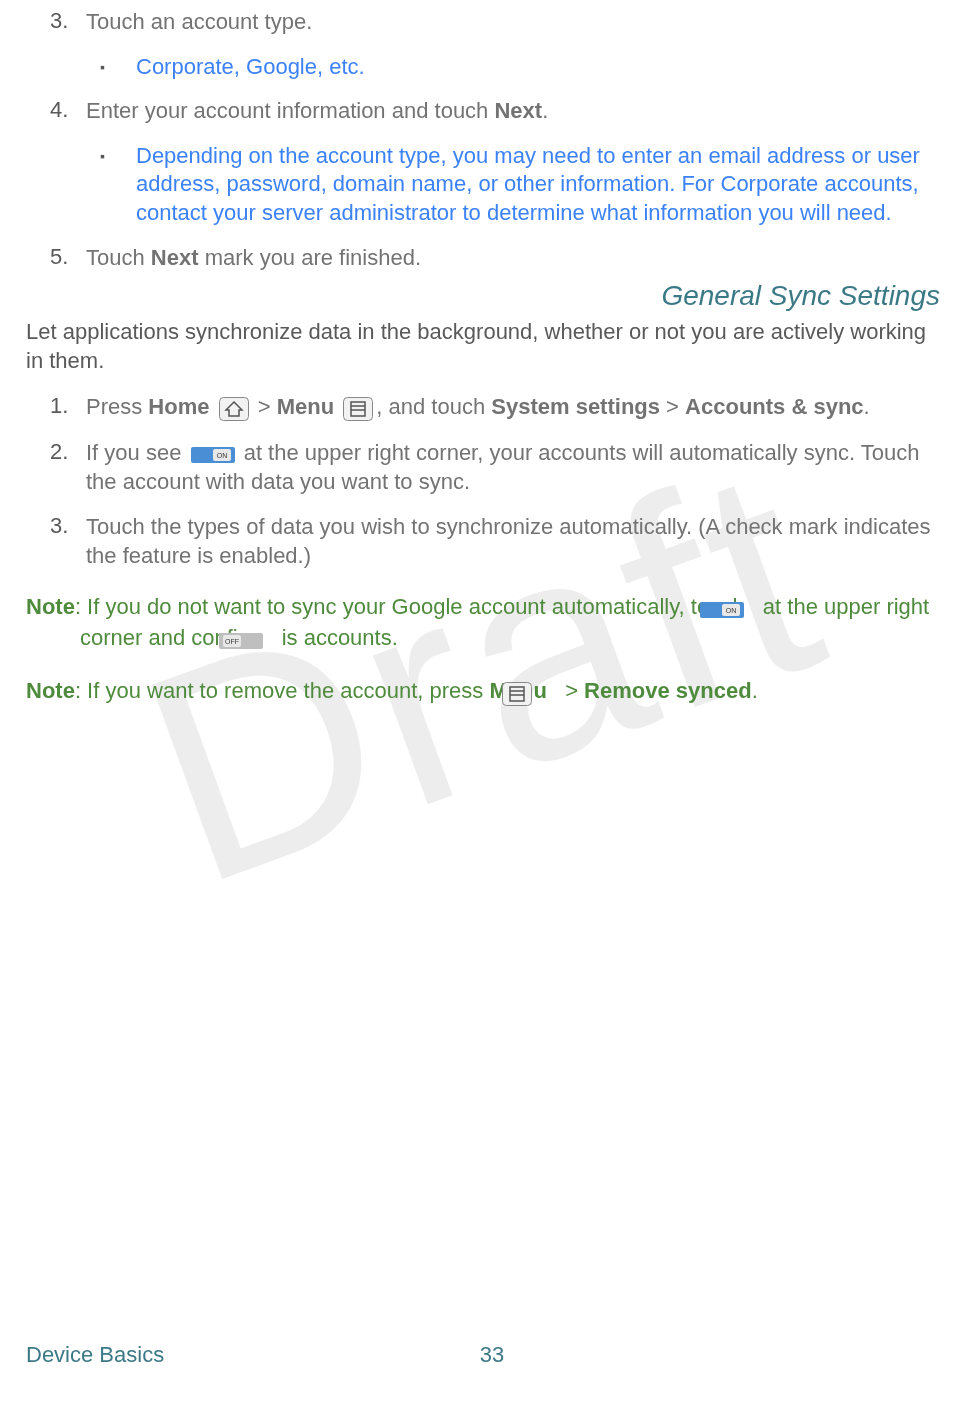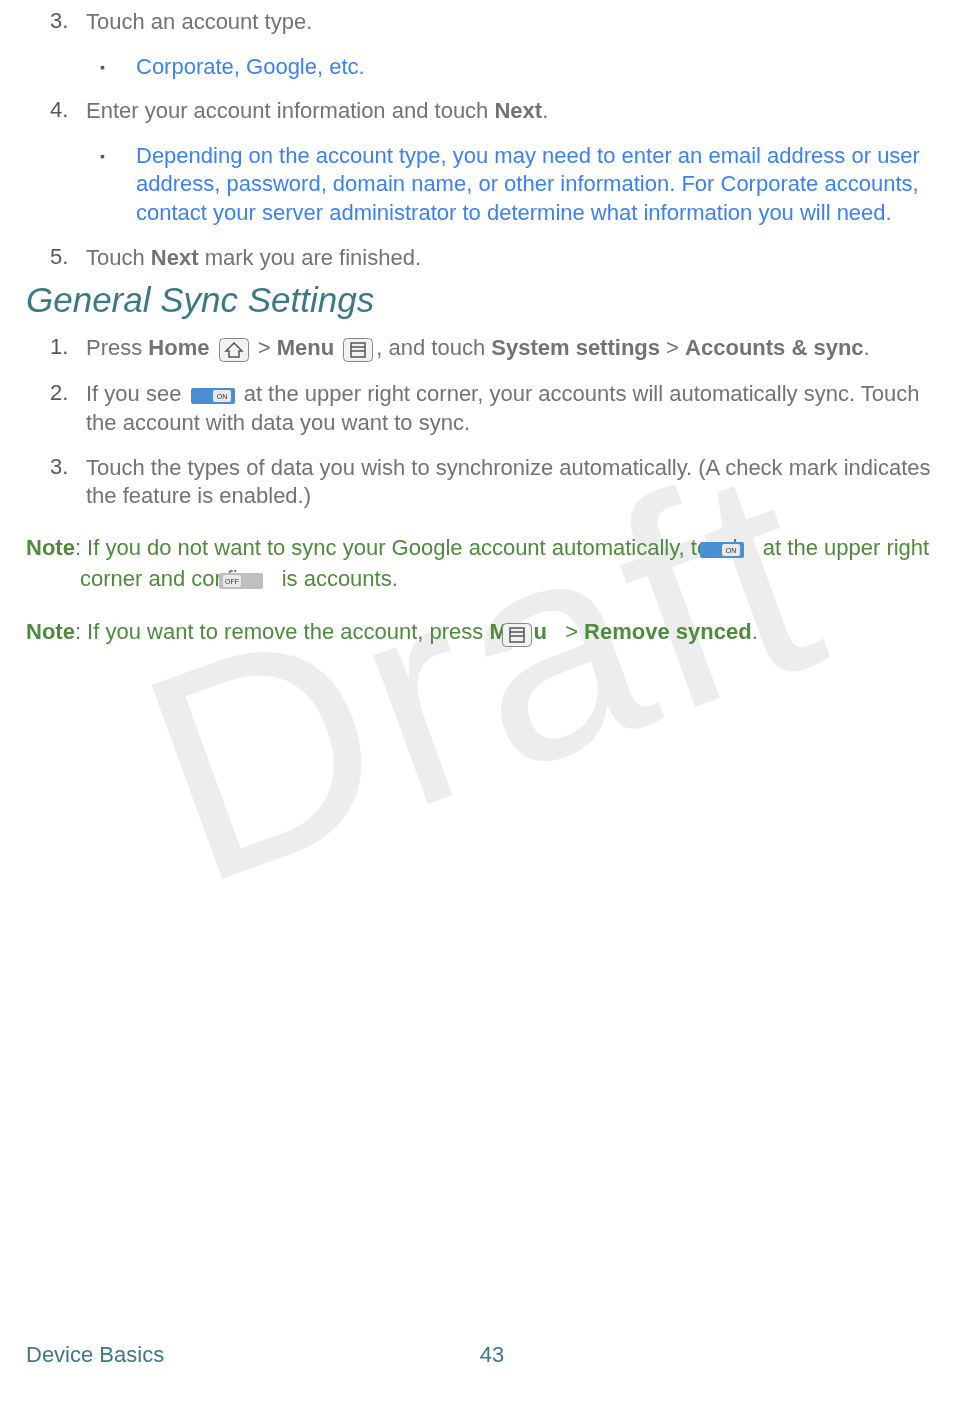--- a/index.html
+++ b/index.html
@@ -29,25 +29,26 @@
     padding-right:26px;
     padding-top:0;
   }
   .ol-item { display:flex; margin:8px 0 8px 24px; }
   .ol-num { width:36px; flex:none; font-size:22px; color:#595959;}
   .ol-body { flex:1; font-size:22px; line-height:1.3; color:#737373;}
   .ul-item { display:flex; margin:16px 0 16px 74px; }
   .ul-bullet { width:36px; flex:none; font-size:14px; color:#595959; padding-top:6px;}
   .ul-body { flex:1; font-size:22px; line-height:1.3; color:#3b82f6;}
   .heading {
-    font-size:35px;
+    font-size:28px;
     font-style:italic;
     color:#3c7986;
     margin-bottom:4px;
     font-family: Arial, Helvetica, sans-serif;
+    text-align: right;
   }
   .para { font-size:22px; line-height:1.3; color:#595959; margin:6px 0 18px 0;}
   .bold { font-weight:bold; }
   .note { color:#4e8b3c; font-size:22px; line-height:1.35; margin-top:18px; }
   .icon-wrap { display:inline-block; vertical-align:middle; margin:0 3px;}
   svg.icon-svg { vertical-align:middle; }
   .footer {
     position:absolute; bottom:48px; left:26px; right:8px;
     display:flex; justify-content:space-between;
     font-size:22px; color:#3c7986;
@@ -82,20 +83,21 @@
   </div>
 
   <div class="ol-item">
     <div class="ol-num">5.</div>
     <div class="ol-body">
       <span>Touch </span><span class="bold">Next</span><span> mark you are finished.</span>
     </div>
   </div>
 
   <div class="heading">General Sync Settings</div>
+  <div class="para">Let applications synchronize data in the background, whether or not you are actively working in them.</div>
 
   <div class="ol-item" style="margin-top:14px;">
     <div class="ol-num">1.</div>
     <div class="ol-body">
       <span>Press </span><span class="bold">Home</span>
       <span class="icon-wrap">
         <svg class="icon-svg" width="30" height="24" viewBox="0 0 30 24">
           <rect x="0.5" y="0.5" width="29" height="23" rx="4" fill="#f2f2f2" stroke="#888"></rect>
           <path d="M15 5 L23 13 L20 13 L20 19 L10 19 L10 13 L7 13 Z" fill="none" stroke="#555" stroke-width="1.5"></path>
         </svg>
@@ -148,15 +150,15 @@
     <div class="note" style="padding-left: 54px; text-indent: -54px; margin-top: 22px;"><span class="bold">Note</span><span>: If you want to remove the account, press </span><span class="bold">Menu</span> <span class="icon-wrap"><svg class="icon-svg" width="30" height="24" viewBox="0 0 30 24">
           <rect x="0.5" y="0.5" width="29" height="23" rx="4" fill="#f2f2f2" stroke="#888"></rect>
           <rect x="8" y="5" width="14" height="14" fill="none" stroke="#555" stroke-width="1.5"></rect>
           <line x1="8" y1="9" x2="22" y2="9" stroke="#555" stroke-width="1.5"></line>
           <line x1="8" y1="13" x2="22" y2="13" stroke="#555" stroke-width="1.5"></line>
         </svg></span><span> &gt; </span><span class="bold">Remove synced</span><span>.</span></div>
   </div>
 
 <div class="footer">
   <span>Device Basics</span>
-  <span class="pnum">43</span>
+  <span class="pnum">33</span>
   <span></span>
 </div>
 
 </body></html>

